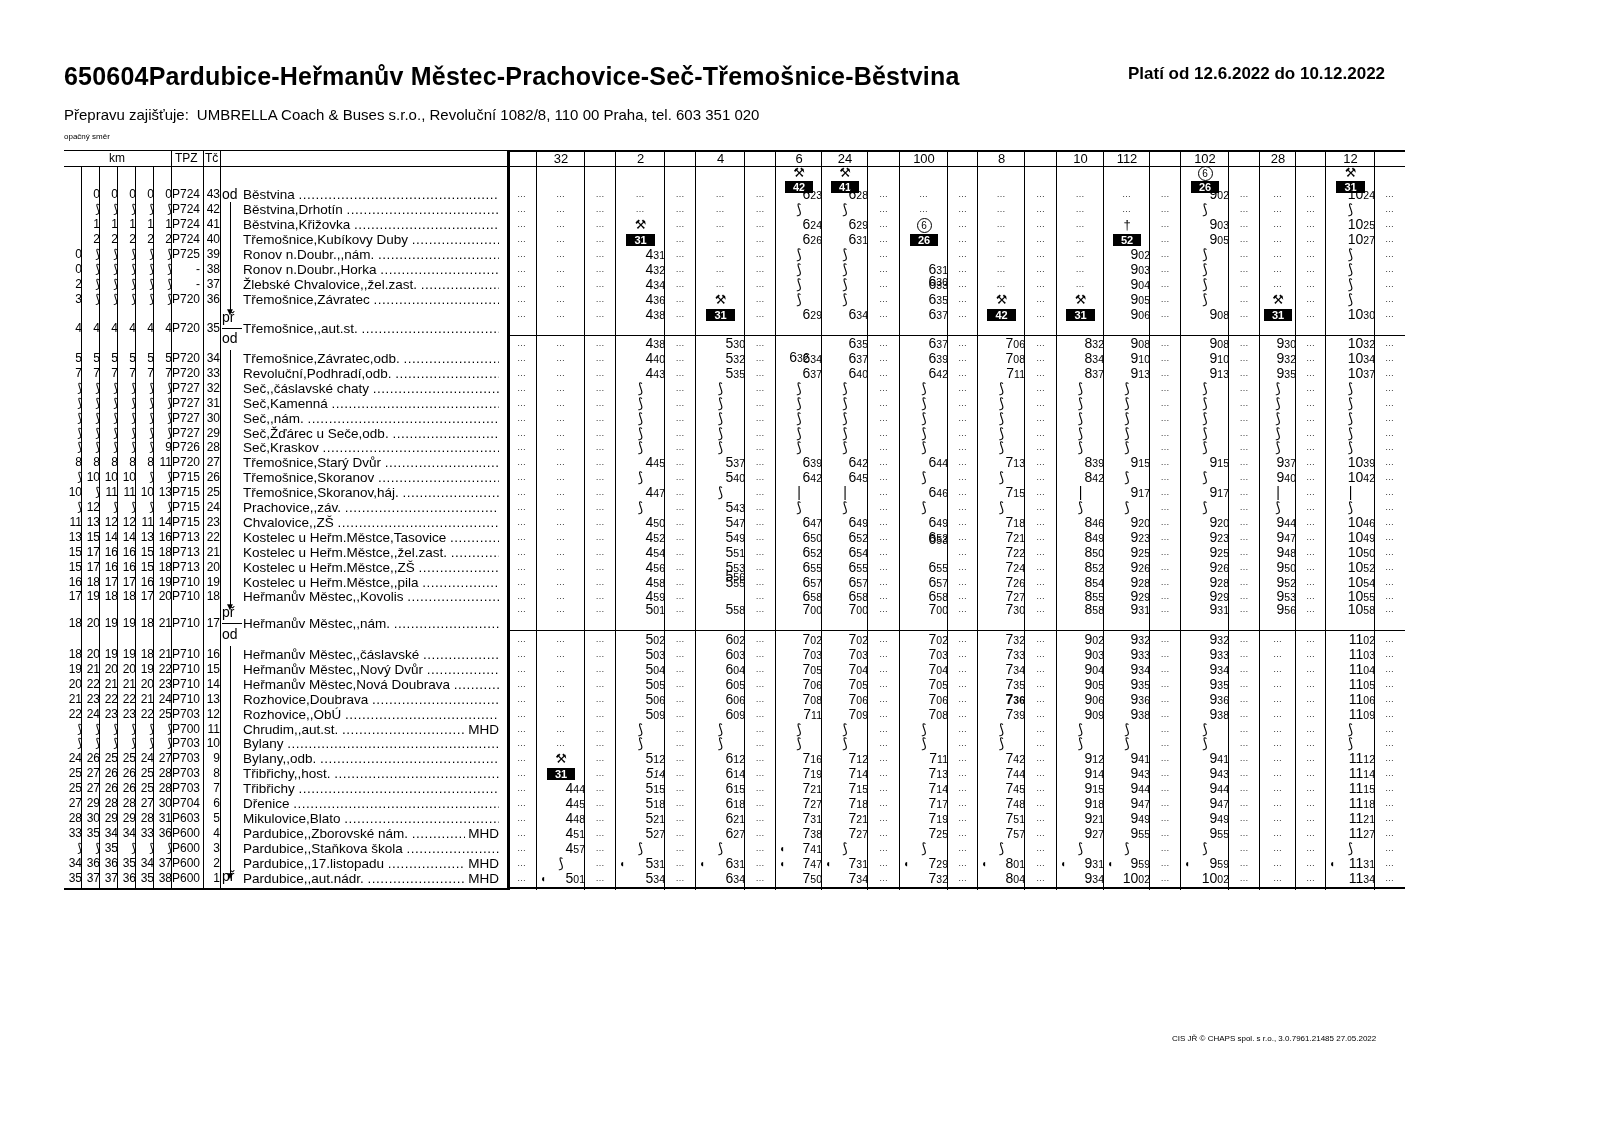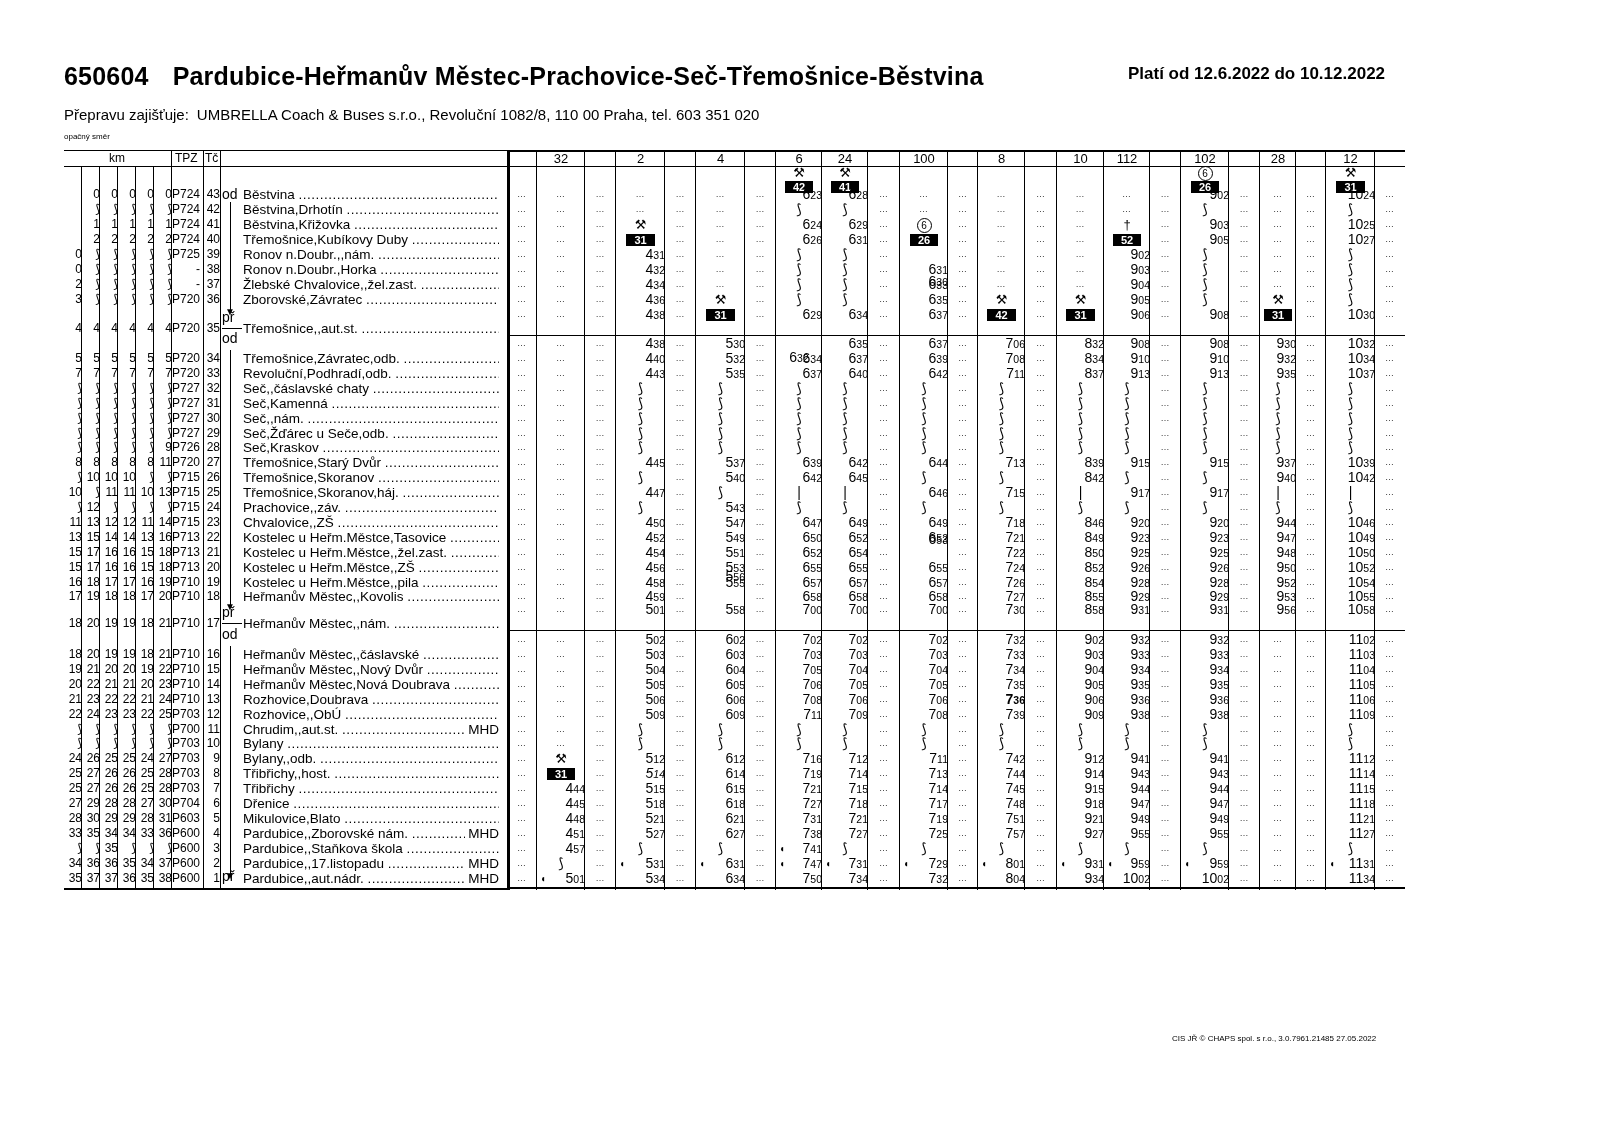--- a/index.html
+++ b/index.html
@@ -1,18 +1,18 @@
 <!DOCTYPE html>
 <html><head>
 <meta charset="utf-8">
 <style>
   html,body{margin:0;padding:0;background:#fff;}
   body{width:1600px;height:1130px;position:relative;overflow:hidden;font-family:"Liberation Sans",sans-serif;color:#000;}
   .title{position:absolute;left:64px;top:62px;font-size:25px;font-weight:bold;letter-spacing:0.2px;white-space:nowrap;}
-  .title .num{margin-right:24px;}
+  .title .num{}
   .valid{position:absolute;left:1128px;top:64px;font-size:17px;font-weight:bold;white-space:nowrap;}
   .carrier{position:absolute;left:64px;top:106px;font-size:15px;white-space:nowrap;}
   .carrier .lbl{margin-right:8px;}
   .opp{position:absolute;left:64px;top:132px;font-size:8px;}
   .footer{position:absolute;left:1172px;top:1034px;font-size:8px;white-space:nowrap;}
 
   
   .lt{position:absolute;left:64px;top:150px;width:443px;height:740px;}
   .lt .topline{position:absolute;left:0;top:0;width:443px;border-top:1.5px solid #000;}
   .lt .hdrline{position:absolute;left:0;top:16px;width:443px;border-top:1px solid #000;}
@@ -160,21 +160,21 @@
     </div>
     <div class="row" style="top: 142px; width: 443px;">
       <span class="km" style="left: 0px;">3</span>
       <span class="km" style="left: 18px;">⟆</span>
       <span class="km" style="left: 36px;">⟆</span>
       <span class="km" style="left: 54px;">⟆</span>
       <span class="km" style="left: 72px;">⟆</span>
       <span class="km" style="left: 90px;">⟆</span>
       <span class="tpz">P720</span>
       <span class="tc">36</span>
-      <span class="stop"><span>Zborovské,Závratec </span><span class="dots">................................................................................</span></span>
+      <span class="stop"><span>Třemošnice,Závratec </span><span class="dots">................................................................................</span></span>
     </div>
     <div class="row" style="top: 171px; width: 443px;">
       <span class="km" style="left: 0px;">4</span>
       <span class="km" style="left: 18px;">4</span>
       <span class="km" style="left: 36px;">4</span>
       <span class="km" style="left: 54px;">4</span>
       <span class="km" style="left: 72px;">4</span>
       <span class="km" style="left: 90px;">4</span>
       <span class="tpz">P720</span>
       <span class="tc">35</span>

